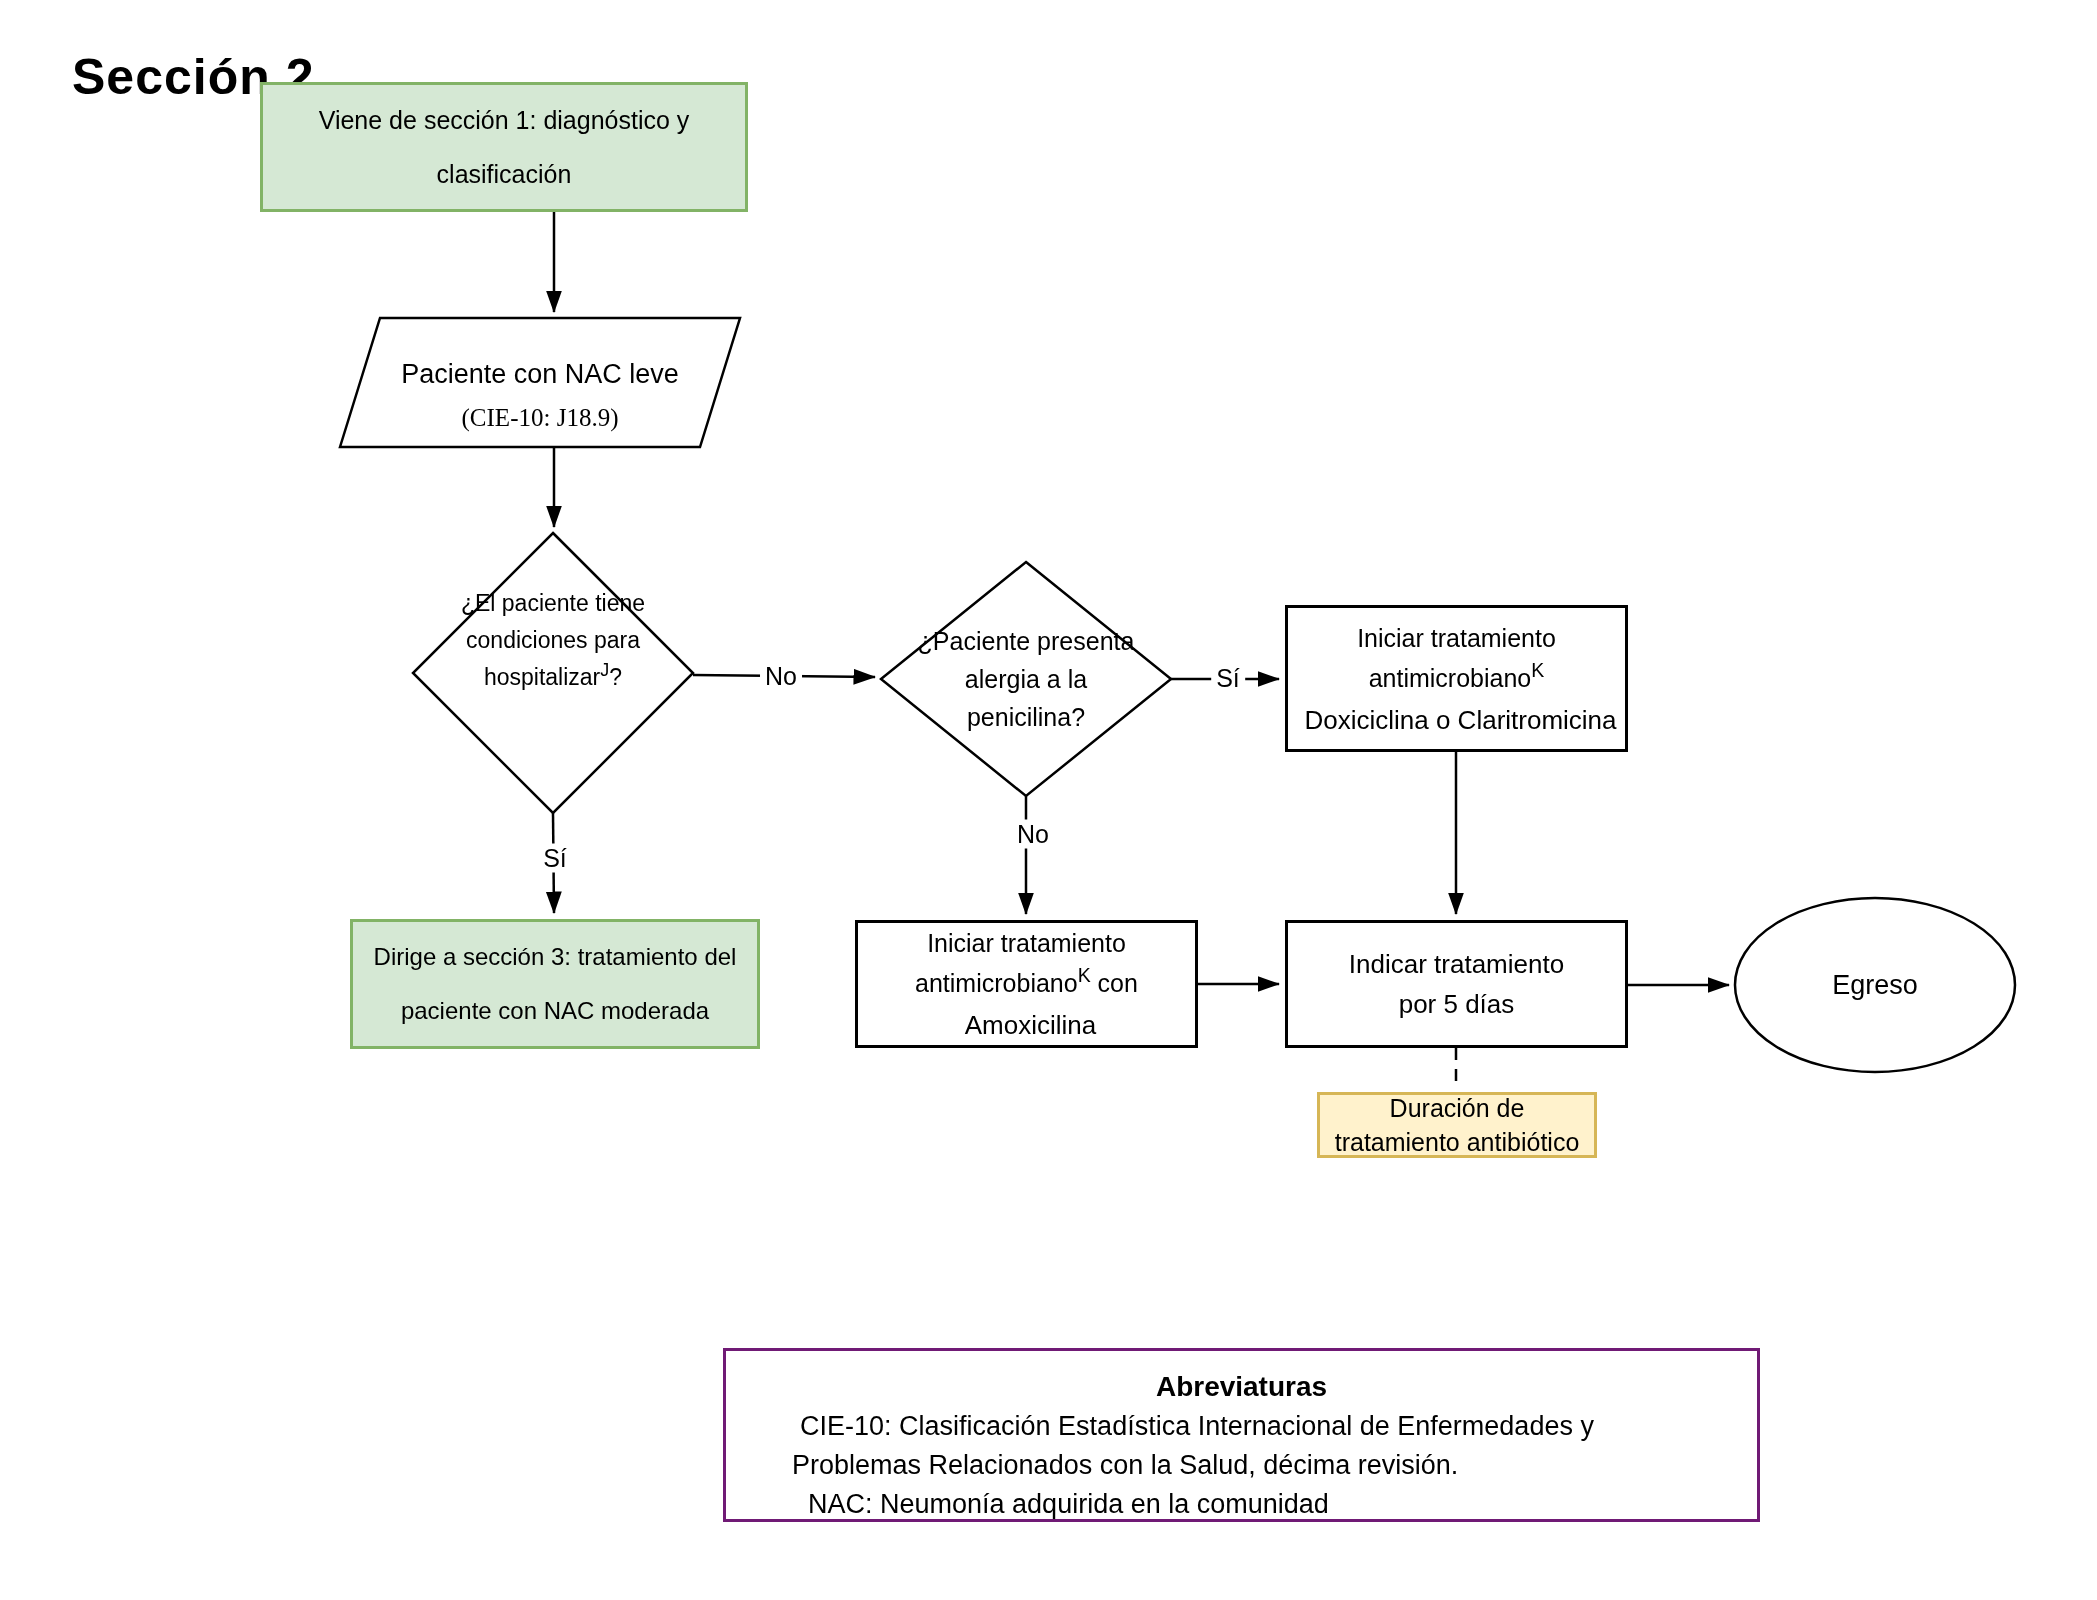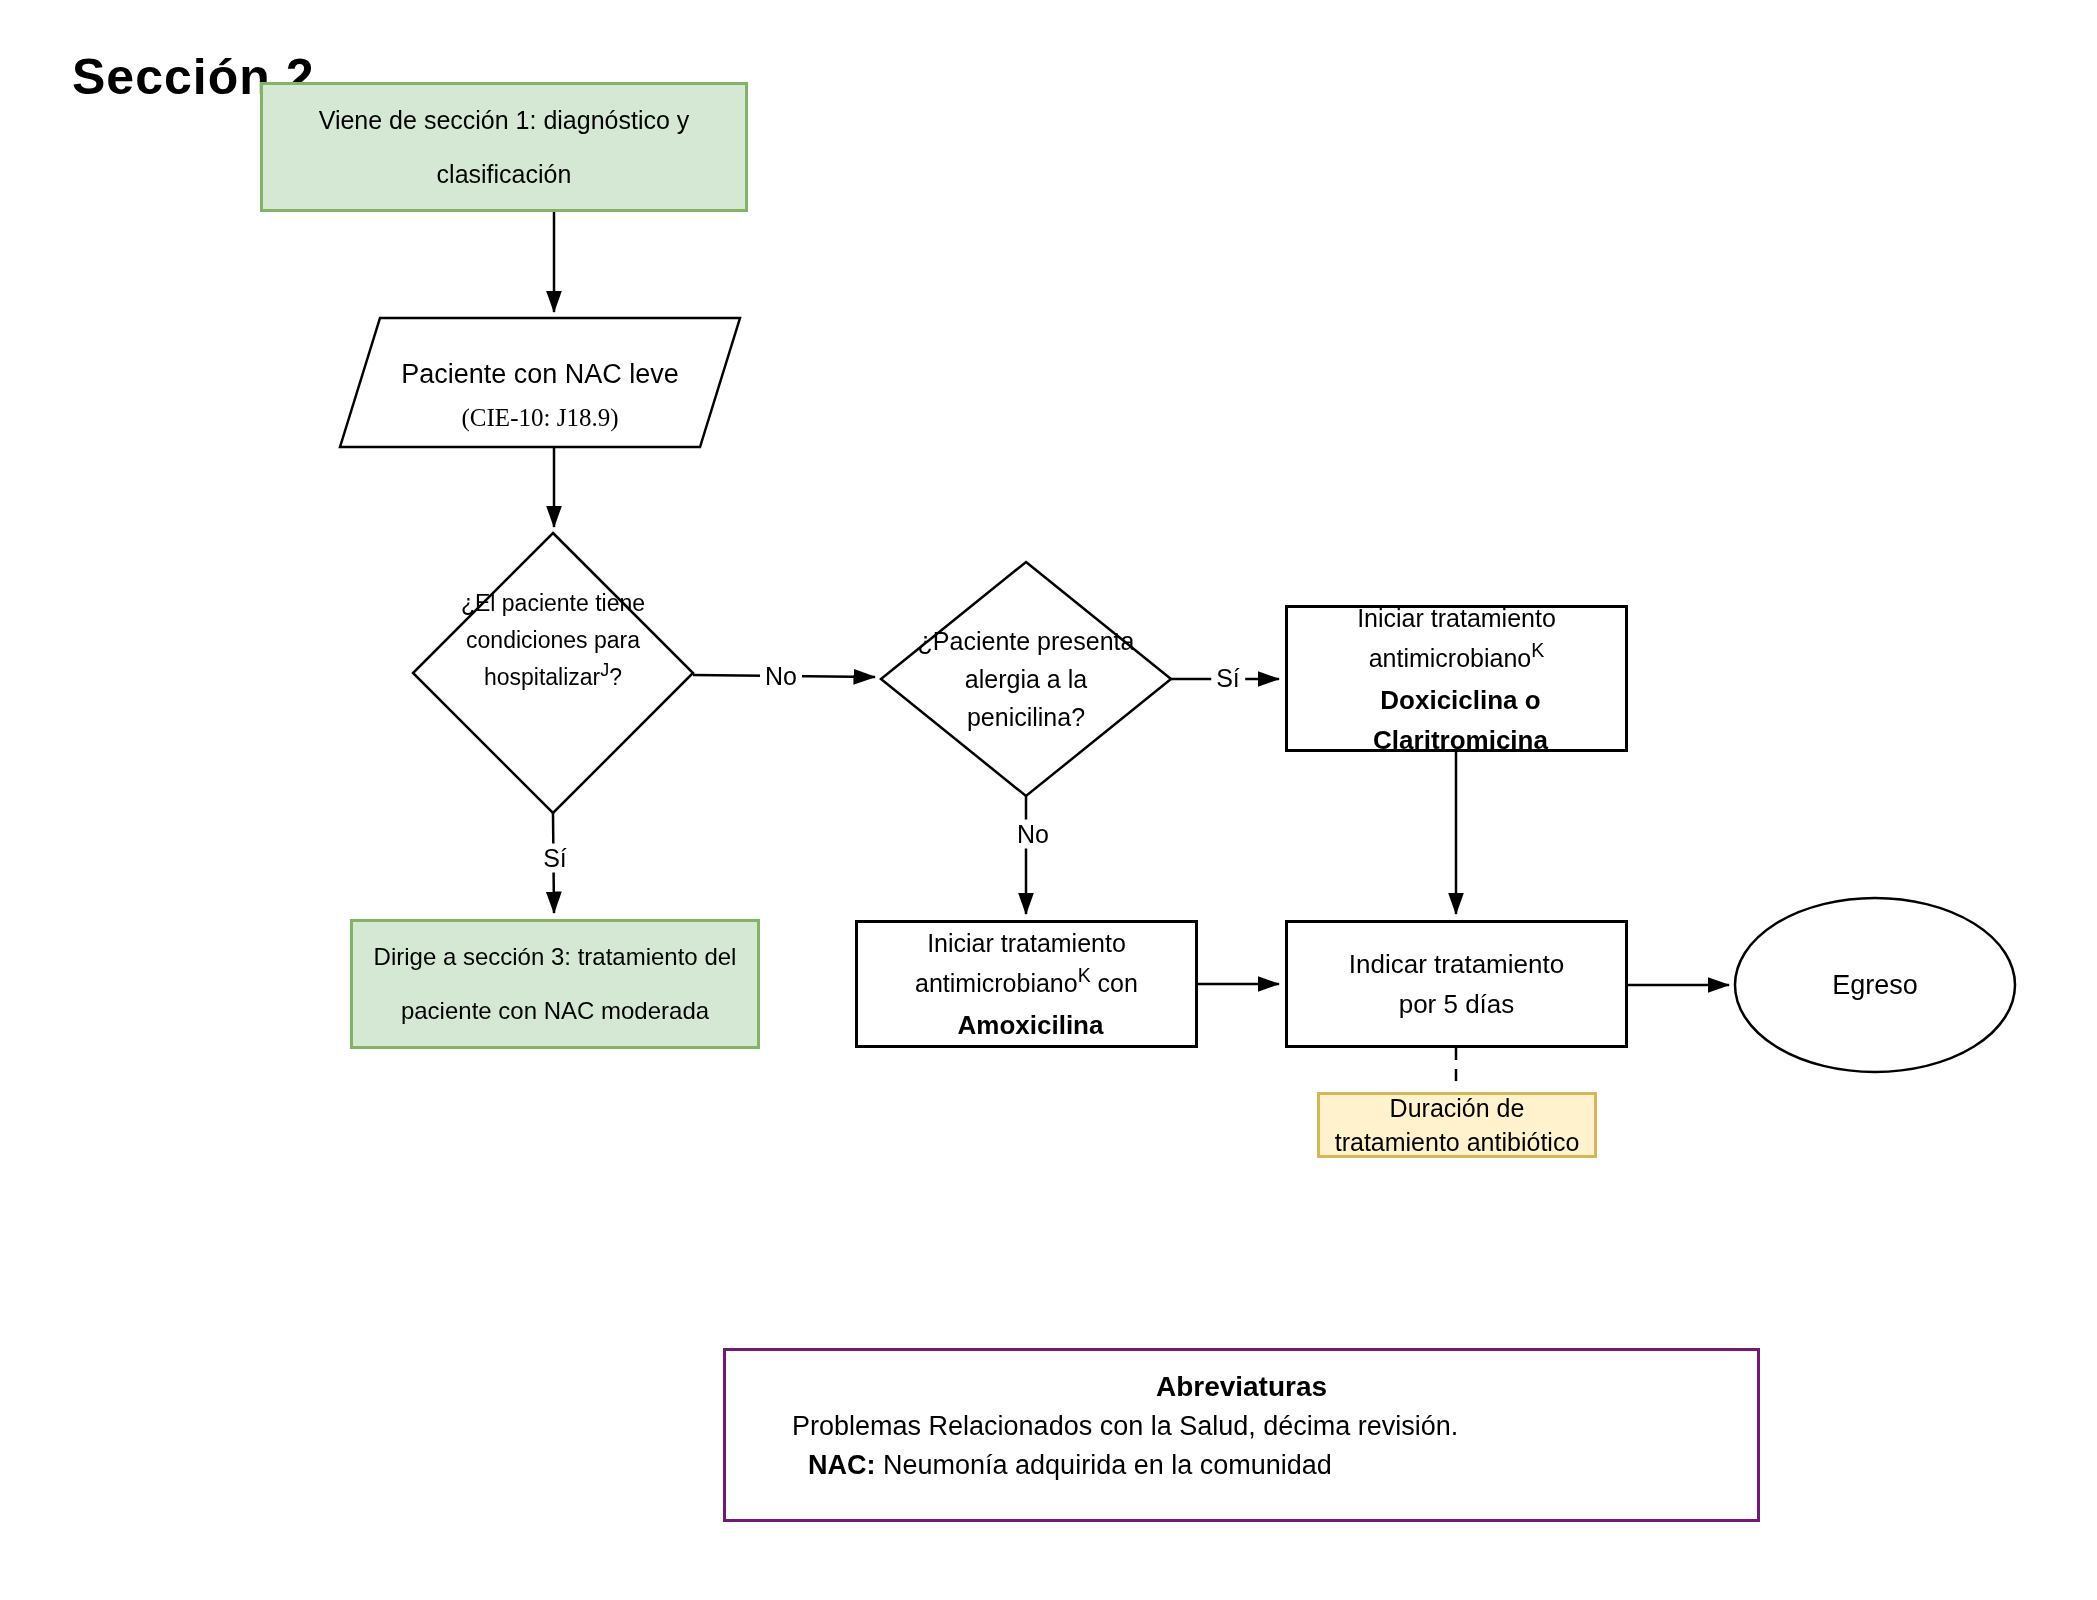--- a/index.html
+++ b/index.html
@@ -29,21 +29,21 @@
 
   .box { border: 3px solid #000000; background: #ffffff; }
   .box-green { border: 3px solid var(--green-stroke, #82b366); background: var(--green-fill, #d5e8d4); gap: 16px; }
   .box-yellow { border: 3px solid var(--yellow-stroke, #d6b656); background: var(--yellow-fill, #fff2cc); }
 
   .t25 { font-size: 25px; line-height: 38px; }
   .t24 { font-size: 24px; line-height: 38px; }
   .t23 { font-size: 23px; line-height: 37px; }
   .t26 { font-size: 26px; line-height: 40px; }
   .t27 { font-size: 27px; line-height: 40px; }
-  .bold { font-weight: bold; padding-left: 8px; }
+  .bold { font-weight: normal; padding-left: 8px; }
   .serif { font-family: "Liberation Serif", serif; font-size: 25px; margin-top: 10px; }
 
   .sup { font-size: 0.78em; position: relative; top: -0.5em; }
 
   .edge-label {
     position: absolute;
     transform: translate(-50%, -50%);
     background: #ffffff;
     font-size: 25px;
     padding: 0 5px;
@@ -150,18 +150,19 @@
   </div>
 
   <div class="edge-label" style="left:781px; top:676px;">No</div>
   <div class="edge-label" style="left:555px; top:858px;">Sí</div>
   <div class="edge-label" style="left:1228px; top:678px;">Sí</div>
   <div class="edge-label" style="left:1033px; top:834px;">No</div>
 
   <div class="legend">
     <div class="legend-title">Abreviaturas</div>
     <div class="legend-body">
+      <div><span class="bold">CIE-10:</span><span> Clasificación Estadística Internacional de Enfermedades y</span></div>
       <div><span>Problemas Relacionados con la Salud, décima revisión.</span></div>
       <div class="indent"><span class="bold">NAC:</span><span> Neumonía adquirida en la comunidad</span></div>
     </div>
   </div>
 
 </div>
 
 </body></html>

